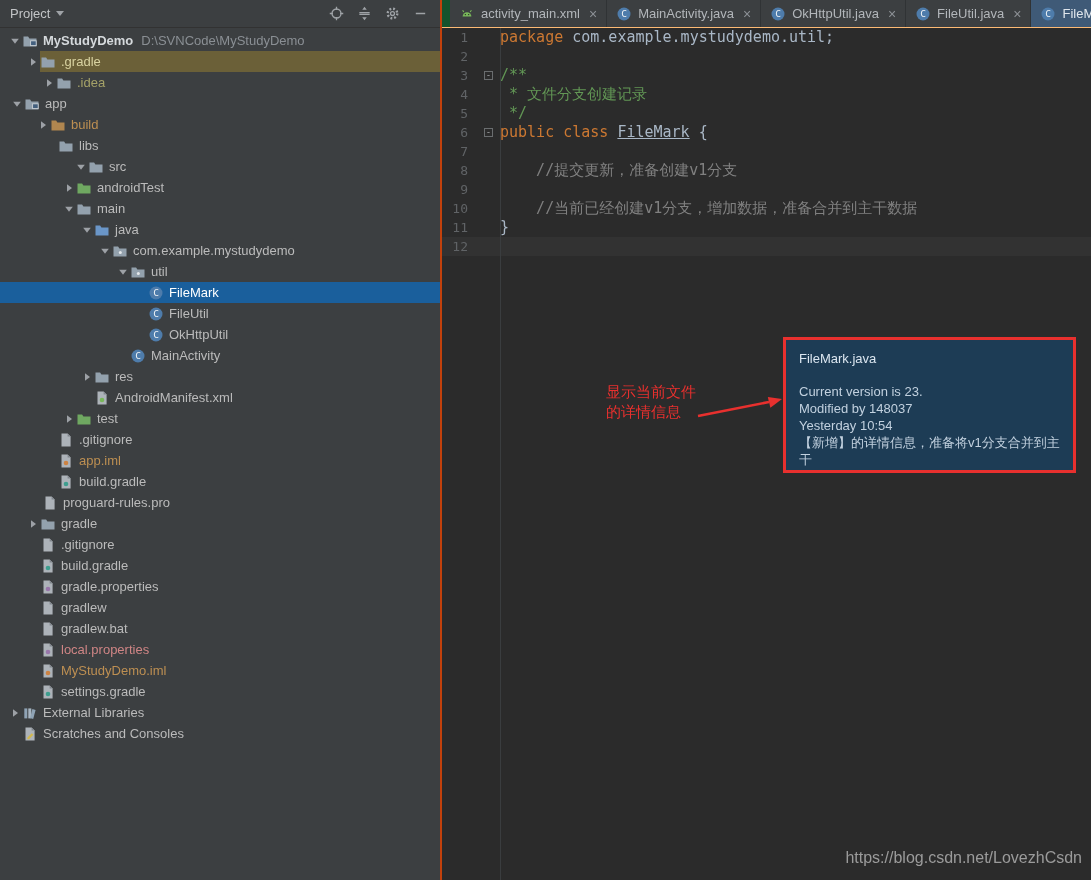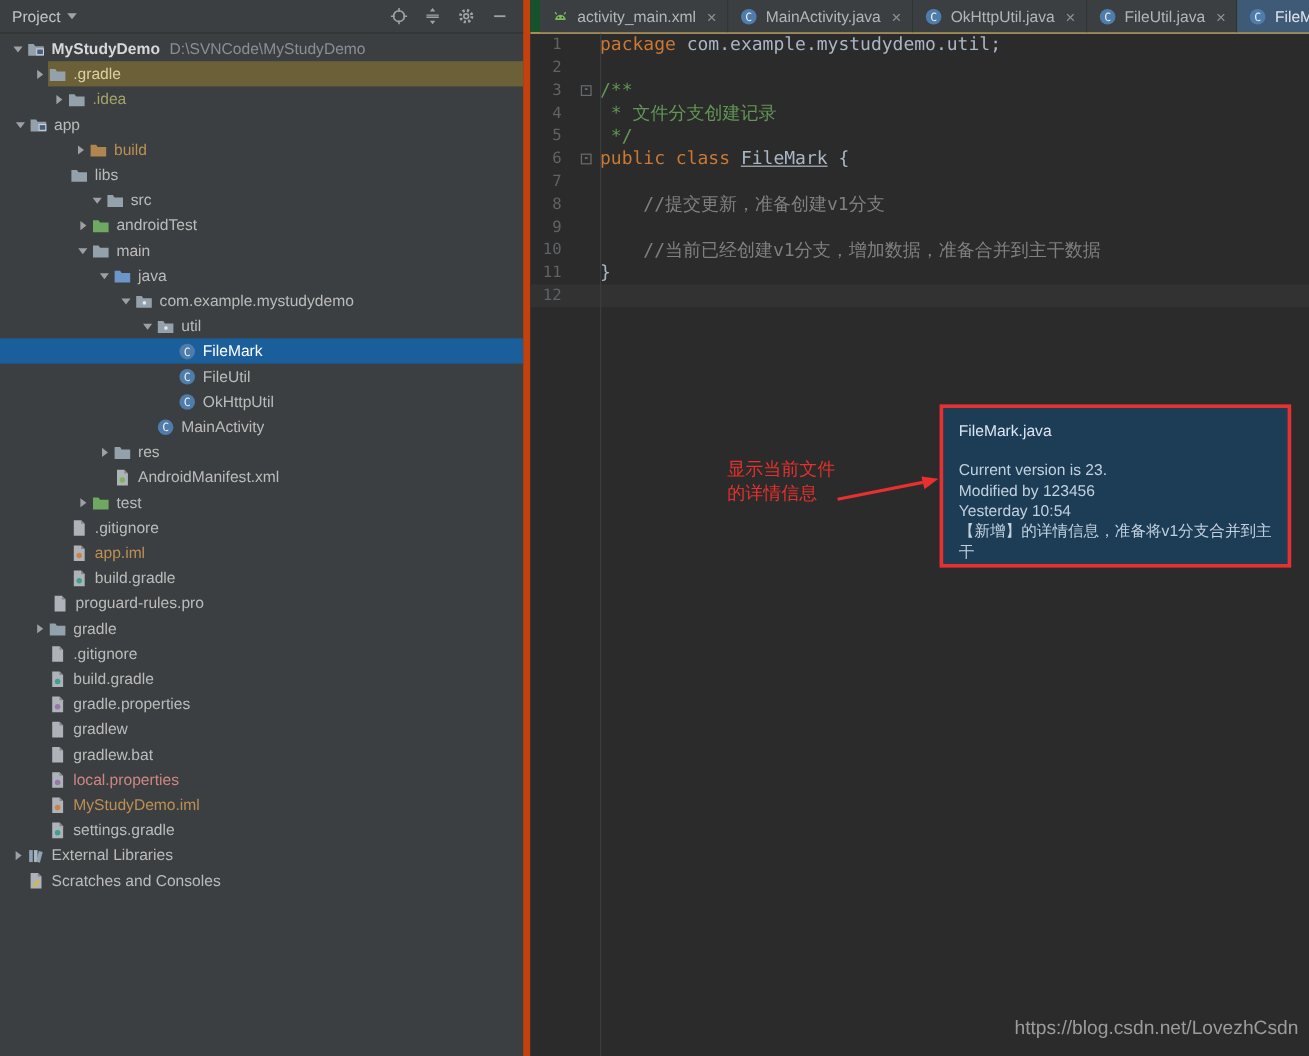--- a/index.html
+++ b/index.html
@@ -1,21 +1,21 @@
 <!DOCTYPE html>
 <html style="--selection-blue: #1a5f9c; --modified-row-olive: #6b6038; --active-tab-blue: #3f5a77; --annotation-red: #e8302e; --tooltip-bg: #1d3c55; --keyword-orange: #cc7832; --doc-green: #629755; --comment-gray: #808080; --code-text: #a9b7c6;"><head>
 <meta charset="utf-8">
 <style>
   *{margin:0;padding:0;box-sizing:border-box}
   html,body{width:1091px;height:880px;overflow:hidden;background:#2b2b2b;
     font-family:"Liberation Sans",sans-serif;}
   #app{position:relative;width:1091px;height:880px;display:flex;}
 
   
-  .project-panel{width:442px;flex:none;background:#3c3f41;display:flex;flex-direction:column;border-right:6px solid #c2410c;}
+  .project-panel{width:442px;flex:none;background:#3c3f41;display:flex;flex-direction:column;border-right:2px solid #c2410c;}
   .panel-header{height:28px;flex:none;display:flex;align-items:center;justify-content:space-between;
     padding:0 12px 0 10px;border-bottom:1px solid #323232;}
   .panel-title{display:flex;align-items:center;gap:6px;color:#c2c4c6;font-size:13px;cursor:pointer;}
   .caret{width:0;height:0;border-left:4px solid transparent;border-right:4px solid transparent;border-top:5px solid #9fa3a7;}
   .panel-actions{display:flex;align-items:center;gap:13px;}
   .hicon{display:inline-flex;cursor:pointer;}
   .hicon svg{display:block;}
 
   .tree{flex:1;overflow:hidden;padding-top:2px;}
   .tree-row{height:21px;display:flex;align-items:center;font-size:13px;color:#bbbbbb;white-space:nowrap;cursor:pointer;}
@@ -169,21 +169,21 @@
           <span class="row-tail">
             <span class="ticon">
               <svg width="16" height="16" viewBox="0 0 16 16">
                 <path d="M1.5 3.6h4.6l1.3 1.9h7.1v8H1.5z" fill="#93a1ad"></path>
                 <rect x="8.6" y="7.8" width="5.6" height="4.8" fill="#44607e" stroke="#cdd3d8" stroke-width="0.9"></rect>
               </svg>
             </span>
             <span class="tlabel ">app</span>
           </span>
         </div>
-        <div class="tree-row" style="padding-left: 60px; text-align: right;">
+        <div class="tree-row" style="padding-left: 36px; text-align: right;">
           <span class="tw">
             <svg width="10" height="10" viewBox="0 0 10 10">
               <path d="M3 1.2l5 3.8-5 3.8z" fill="#9da1a6"></path>
             </svg>
           </span>
           <span class="row-tail">
             <span class="ticon">
               <svg width="16" height="16" viewBox="0 0 16 16">
                 <path d="M1.5 3.6h4.6l1.3 1.9h7.1v8H1.5z" fill="#b0864f"></path>
               </svg>
@@ -716,20 +716,20 @@
 
   <svg class="note-arrow" width="92" height="32" viewBox="0 0 92 32">
     <line x1="4" y1="26" x2="75" y2="12" stroke-width="2.6"></line>
     <polygon points="88,9 73.8,7 76.4,17.8"></polygon>
   </svg>
 
   <div class="tooltip-wrap">
     <div class="tooltip-title">FileMark.java</div>
     <div id="tooltip-lines">
         <div class="tooltip-line">Current version is 23.</div>
-        <div class="tooltip-line">Modified by 123456</div>
+        <div class="tooltip-line">Modified by 148037</div>
         <div class="tooltip-line">Yesterday 10:54</div>
         <div class="tooltip-line">【新增】的详情信息，准备将v1分支合并到主干</div>
       </div>
   </div>
 
   <div class="watermark">https://blog.csdn.net/LovezhCsdn</div>
 </div>
 
 </body></html>

